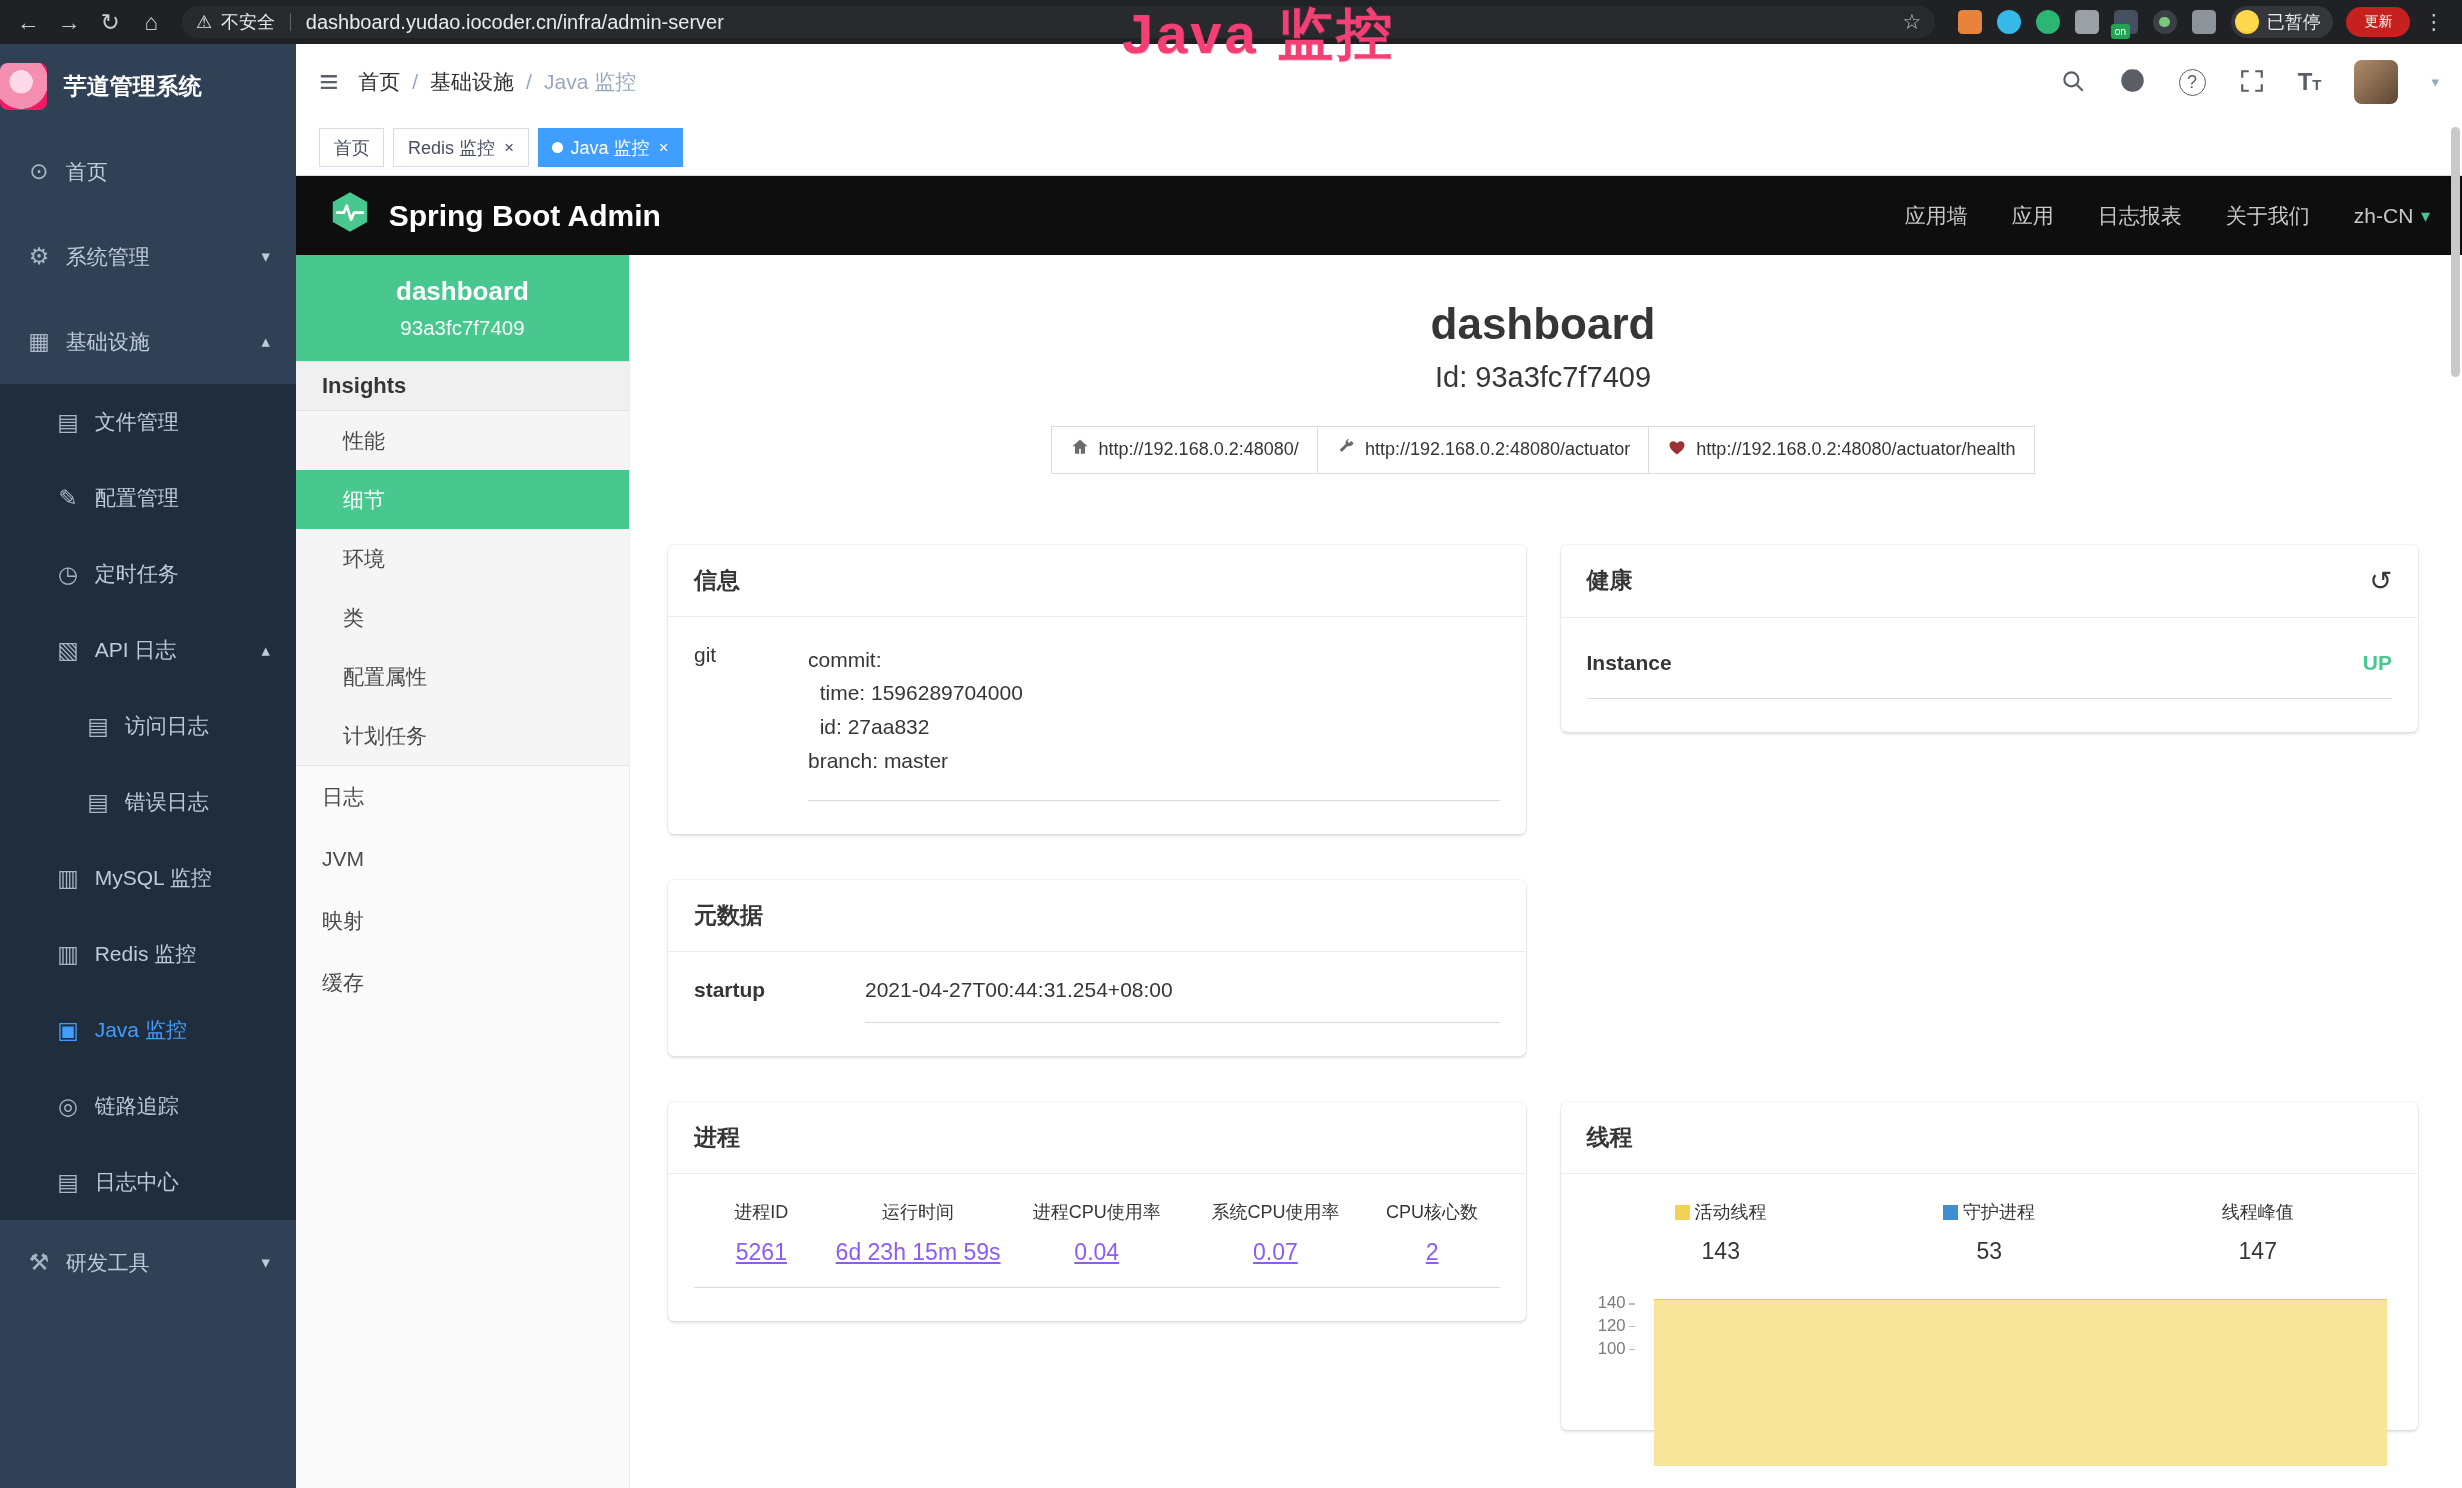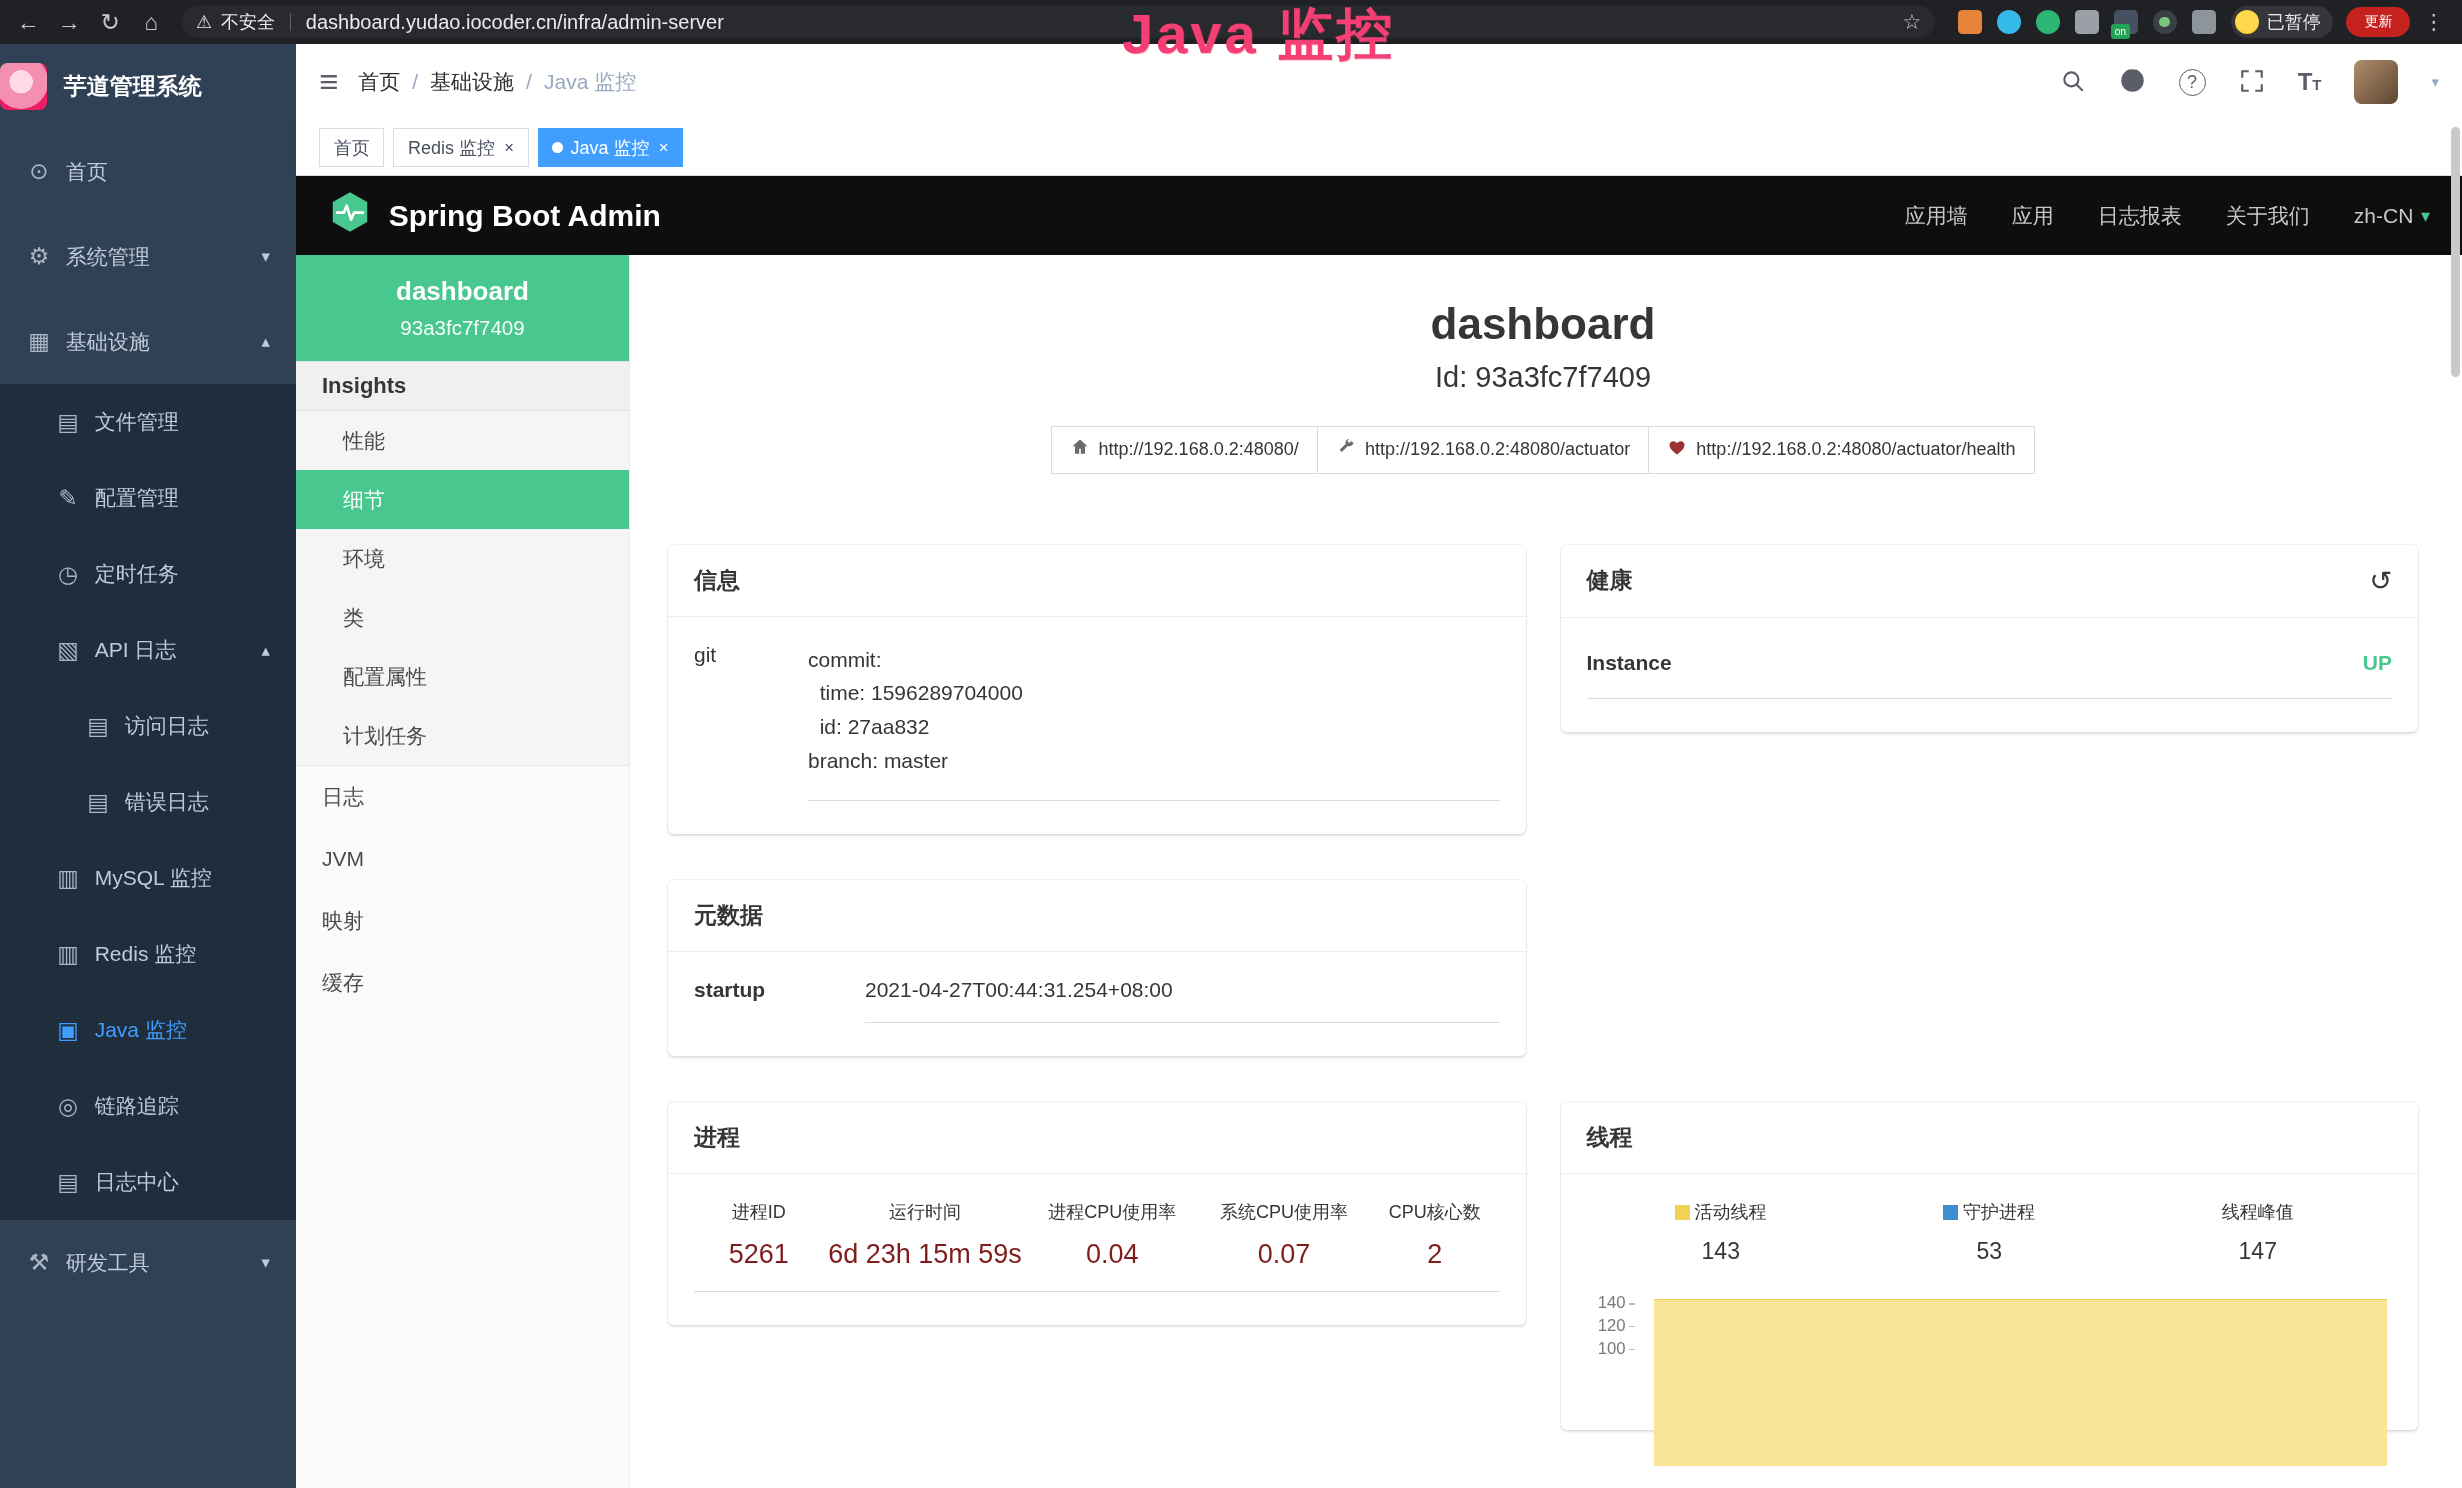--- a/index.html
+++ b/index.html
@@ -110,21 +110,21 @@
   .hval { font-weight:700; }
 
   .kv2 { display:flex; font-size:21px; color:#363636; }
   .k2 { width:171px; flex-shrink:0;font-weight:bold; }
   .v2 { flex:1; border-bottom:0.8px solid #dbdbdb; padding-bottom:20px; }
 
   .proc { display:flex; text-align:center; border-bottom:0.8px solid #dbdbdb; padding-bottom:21px; }
   .pc { flex:1; padding:0 4.6px; }
   .pc.wide { flex:1.35; }
   .pl { font-size:18px; color:#363636; margin-bottom:15px; white-space:nowrap; }
-  .pv { font-size:27px; color:#7f1d1d; white-space:nowrap; }
+  .pv { font-size:23px; color:#8b5cf6; white-space:nowrap;text-decoration:underline; }
 
   .tl { display:flex; text-align:center; }
   .tc { flex:1; }
   .tll { font-size:18px; color:#363636; display:flex; align-items:center; justify-content:center; gap:4.6px; white-space:nowrap; }
   .sw { width:15px; height:15px; display:inline-block; flex-shrink:0; }
   .tlv { font-size:23px; margin-top:13.7px; color:#363636; }
   .chart { position:relative; margin-top:33px; height:99px; }
   .ytick { position:absolute; width:42px; text-align:right; font-size:16.7px; color:#7a7a7a; left:6px; }
   .ytick::after { content:""; display:inline-block; width:6px; height:1.5px; background:#bbb; margin-left:3px; vertical-align:middle; }
   .yt0 { top:-4.6px; } .yt1 { top:18px; } .yt2 { top:41px; }

